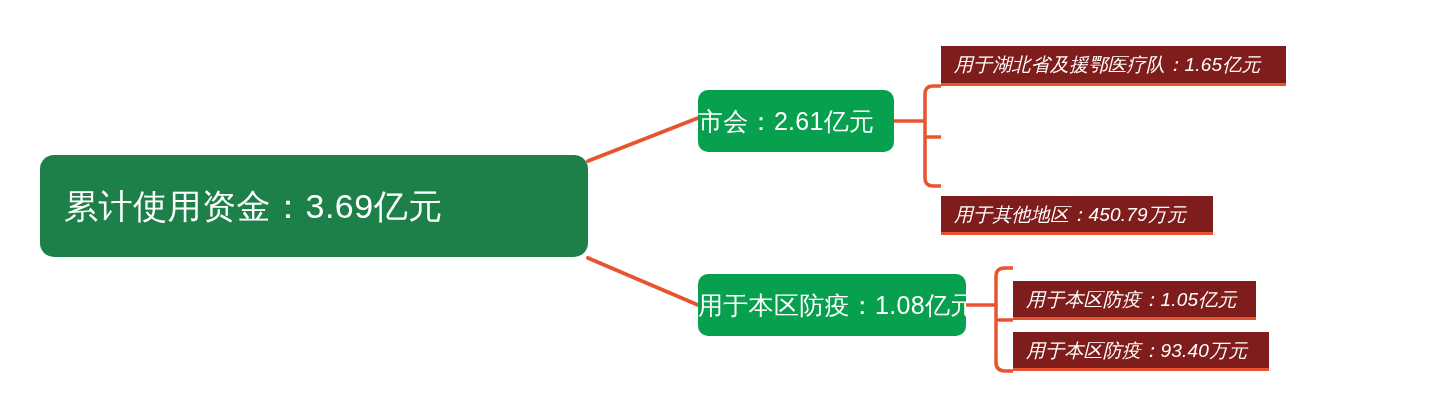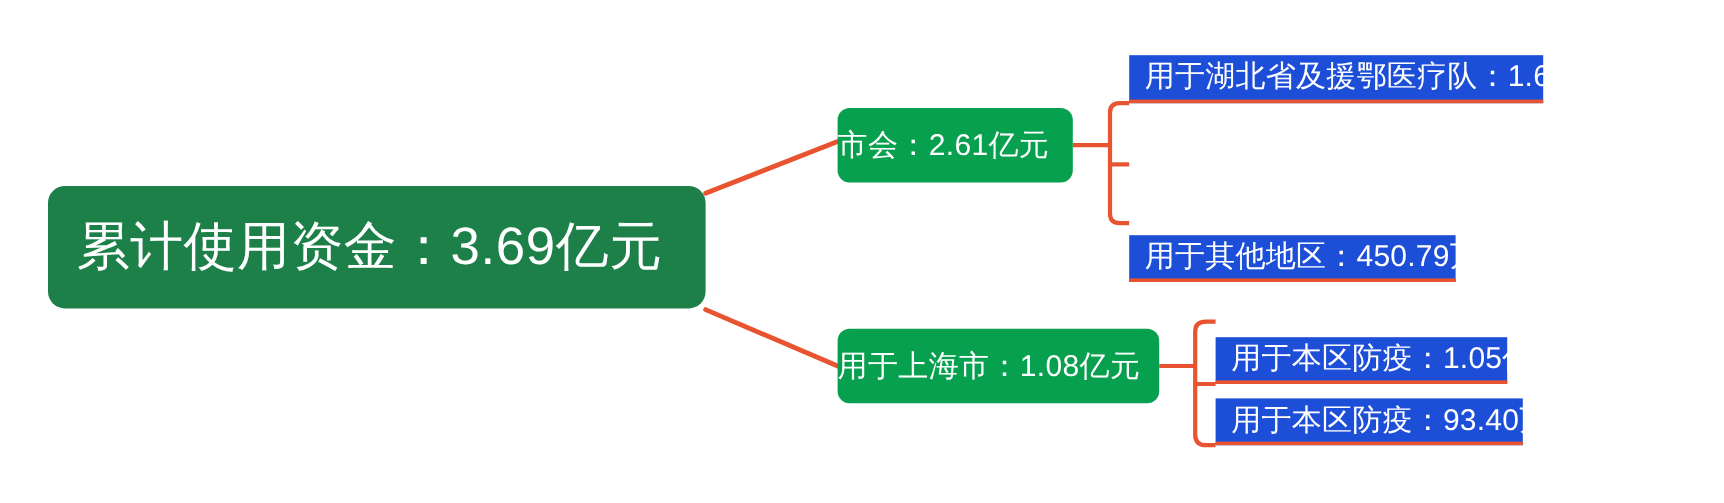--- a/index.html
+++ b/index.html
@@ -38,21 +38,21 @@
   }
 
   
   .node-root {
     left: 40px;
     top: 155px;
     width: 548px;
     height: 102px;
     background: #1E8049;
     border-radius: 14px;
-    font-size: 44px;
+    font-size: 34px;
     padding-left: 24px;
     letter-spacing: 0.5px;
   }
 
   
   .node-branch {
     background: #07A04F;
     border-radius: 10px;
     font-size: 25px;
     letter-spacing: 0.3px;
@@ -65,26 +65,27 @@
   }
   .branch-2 {
     left: 698px;
     top: 274px;
     width: 268px;
     height: 62px;
   }
 
   
   .node-leaf {
-    background: #1d4ed8;
-    font-size: 25px;
+    background: #7f1d1d;
+    font-size: 19px;
     padding-left: 13px;
     padding-right: 13px;
     border-bottom: 3px solid #E8542F;
     letter-spacing: 0.2px;
+    font-style: italic;
   }
   .leaf-a1 { left: 941px;  top: 46px;  width: 345px; height: 40px; }
   .leaf-a2 { left: 941px;  top: 99px;  width: 262px; height: 39px; }
   .leaf-a3 { left: 941px;  top: 148px; width: 272px; height: 39px; margin-top: 48px; }
   .leaf-b1 { left: 1013px; top: 228px; width: 363px; height: 40px; }
   .leaf-b2 { left: 1013px; top: 281px; width: 243px; height: 39px; }
   .leaf-b3 { left: 1013px; top: 332px; width: 256px; height: 39px; }
 </style>
 </head>
 <body>
@@ -115,21 +116,21 @@
   </div>
 
   <div class="node node-leaf leaf-a1">
     <span>用于湖北省及援鄂医疗队：1.65亿元</span>
   </div>
   <div class="node node-leaf leaf-a3">
     <span>用于其他地区：450.79万元</span>
   </div>
 
   <div class="node node-branch branch-2">
-    <span>用于上海市：1.08亿元</span>
+    <span>用于本区防疫：1.08亿元</span>
   </div>
 
   <div class="node node-leaf leaf-b2">
     <span>用于本区防疫：1.05亿元</span>
   </div>
   <div class="node node-leaf leaf-b3">
     <span>用于本区防疫：93.40万元</span>
   </div>
 
 </div>

